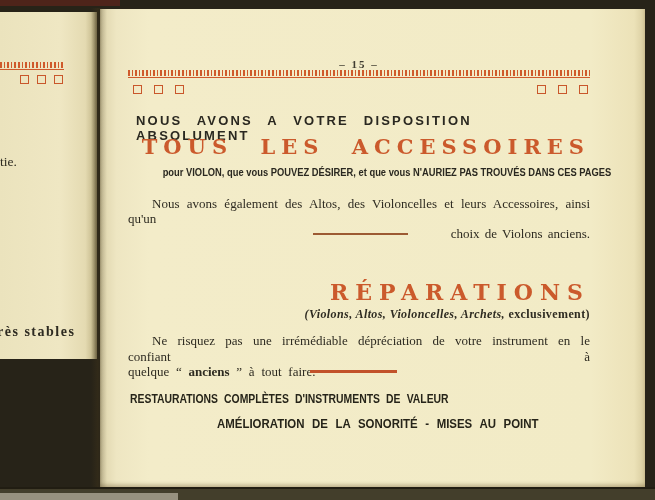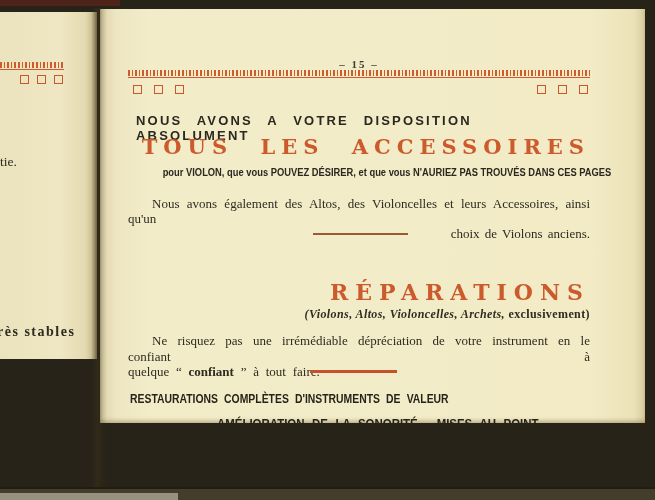--- a/index.html
+++ b/index.html
@@ -26,21 +26,21 @@
   .lp-frag2 { position:absolute; top:312px; left:-3px; font:700 14px "Liberation Serif", serif; letter-spacing:1.5px; color:#2e2b21; }
 
   
   .gutter {
     position:absolute; left:91px; top:8px; width:16px; height:482px;
     background:linear-gradient(90deg, rgba(58,48,26,0) 0, rgba(58,48,26,.55) 42%, rgba(58,48,26,.18) 68%, rgba(58,48,26,0) 100%);
   }
 
   
   .main-page {
-    position:absolute; left:100px; top:9px; width:545px; height:414px;
+    position:absolute; left:100px; top:9px; width:545px; height:478px;
     background:linear-gradient(90deg,#ddd3ab 0,#eee6c2 3%,#f3ecc9 9%,#f2ebc6 90%,#ece2b8 98%,#d8cc9f 100%);
     box-shadow: inset 0 -3px 4px -1px rgba(110,90,50,.45);
   }
   .content { position:absolute; left:28px; top:0; width:462px; height:100%; color:#2e2b21; }
 
   .page-number {
     position:absolute; top:49px; left:0; width:100%; text-align:center;
     font:700 11px "Liberation Serif", serif; letter-spacing:2px; color:#3f3c31;
   }
   .dashes {
@@ -151,21 +151,21 @@
 
       <div class="divider1"></div>
 
 
       <div class="display-orange repar">RÉPARATIONS</div>
 
       <div class="repar-sub"><span>(Violons, Altos, Violoncelles, Archets, </span><span class="b">exclusivement)</span></div>
 
       <div class="warning">
         <div class="l1">Ne risquez pas une irrémédiable dépréciation de votre instrument en le confiant à</div>
-        <div class="l2"><span>quelque “ </span><span class="b">confiant</span><span> ” à tout faire.</span></div>
+        <div class="l2"><span>quelque “ </span><span class="b">anciens</span><span> ” à tout faire.</span></div>
       </div>
 
       <div class="divider2"></div>
 
       <div class="serv serv1">RESTAURATIONS COMPLÈTES D'INSTRUMENTS DE VALEUR</div>
       <div class="serv serv2">AMÉLIORATION DE LA SONORITÉ - MISES AU POINT</div>
 
     </div>
   </div>
 

